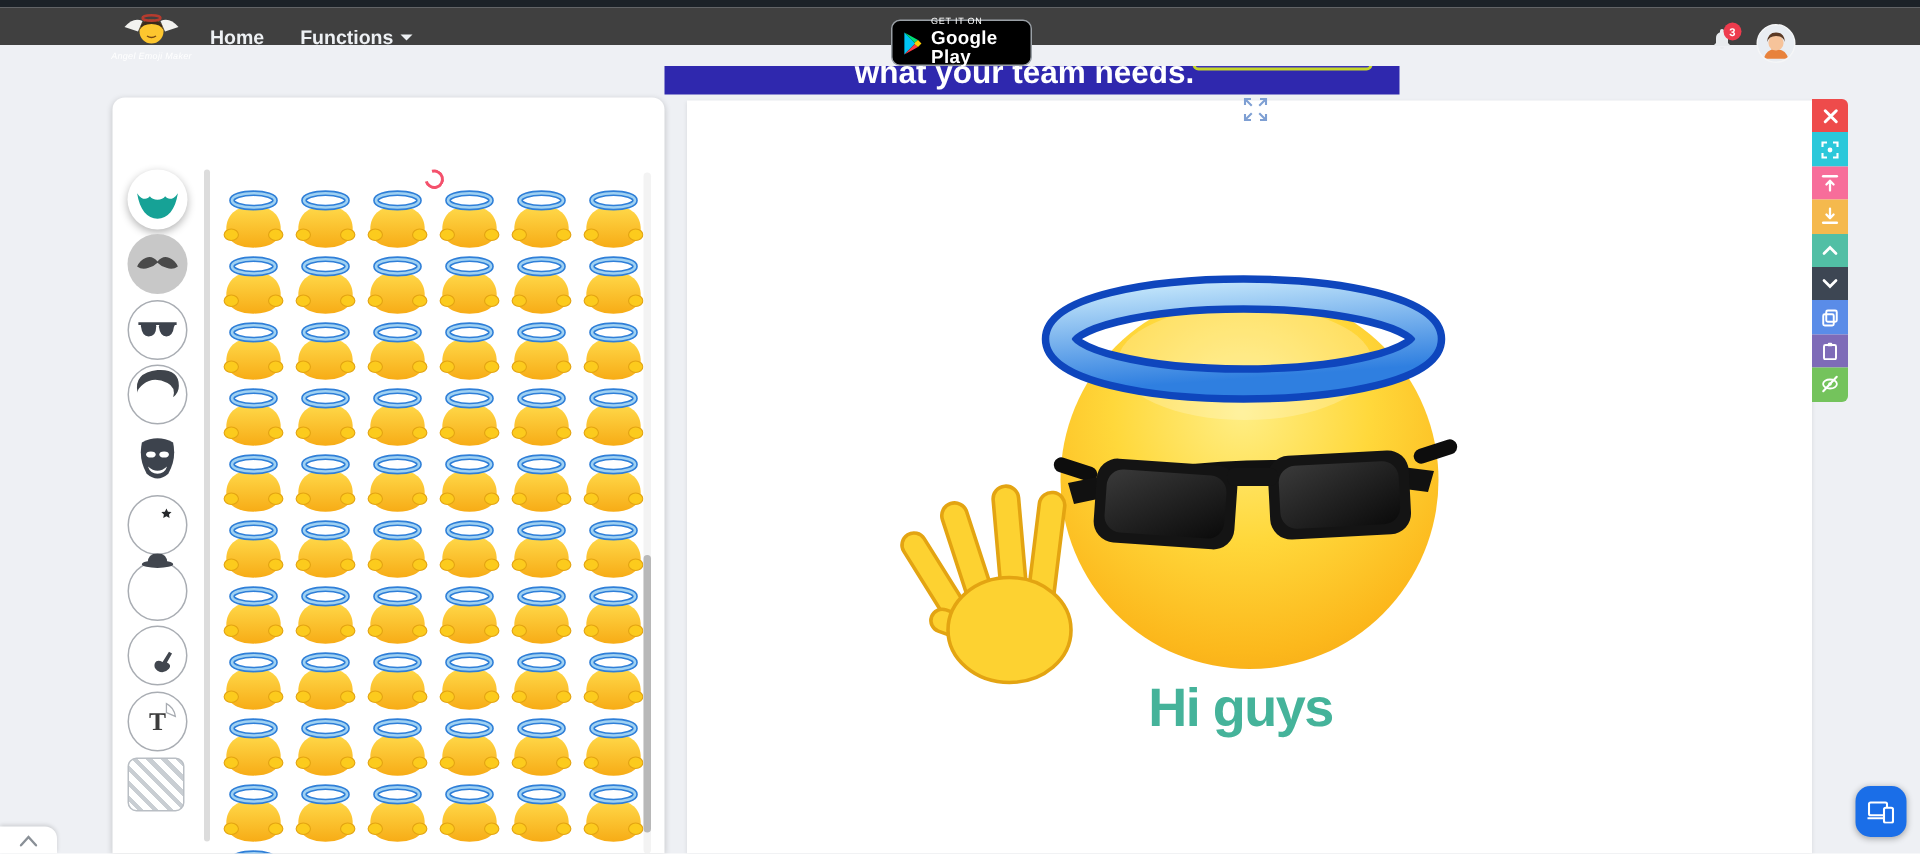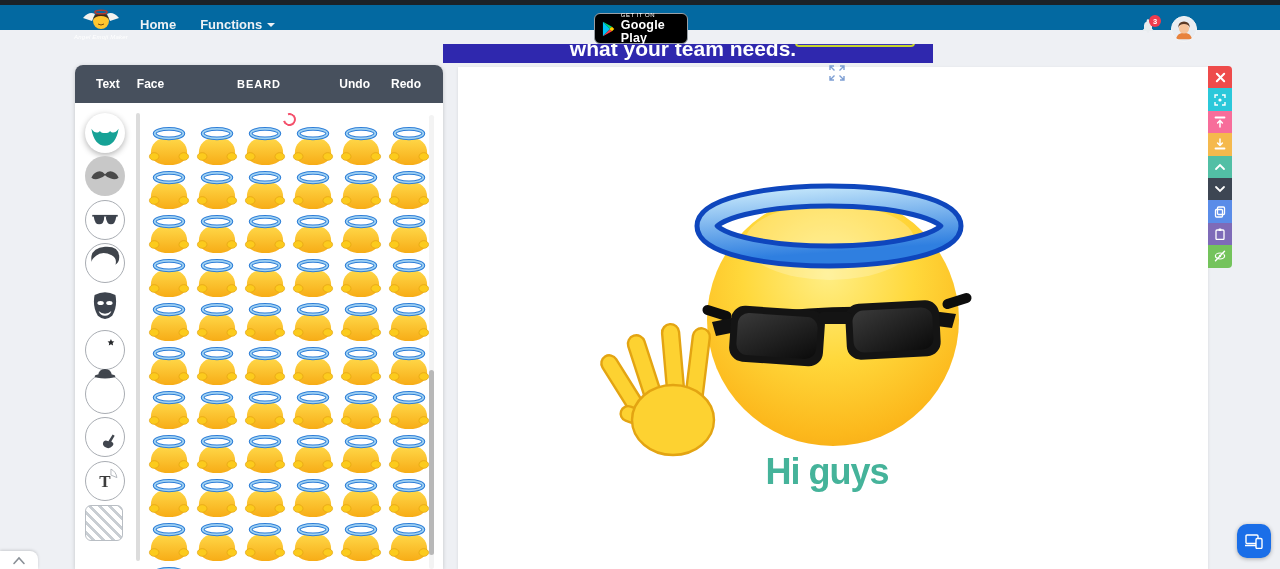--- a/index.html
+++ b/index.html
@@ -2,21 +2,21 @@
 <html><head>
 <meta charset="utf-8">
 <style>
   * { margin:0; padding:0; box-sizing:border-box; }
   html,body { width:1280px; height:569px; overflow:hidden; }
   body { font-family:"Liberation Sans", sans-serif; background:#eef0f4; position:relative; }
   .abs { position:absolute; }
 
   
   #topstrip { left:0; top:0; width:1280px; height:5px; background:#1c2228; }
-  #navbar { left:0; top:5px; width:1280px; height:25px; background:#0369a1; display:flex; align-items:center; }
+  #navbar { left:0; top:5px; width:1280px; height:25px; background:#404040; display:flex; align-items:center; }
   #logo { position:absolute; left:68px; top:2px; width:66px; height:40px; cursor:pointer; text-align:center; }
   #logo .brand-text { display:block; font-size:6px; color:#fff; font-style:italic; margin-top:-3px; letter-spacing:.2px; }
   .nav-links { position:absolute; left:140px; top:0; height:39px; display:flex; align-items:center; gap:24px; }
   .nav-link { color:#eef1f4; font-size:13px; font-weight:600; cursor:pointer; display:flex; align-items:center; gap:5px; }
   .caret-down { width:0; height:0; border-left:4px solid transparent; border-right:4px solid transparent; border-top:4px solid #eef1f4; }
   #play-badge { left:594px; top:8px; width:94px; height:31px; background:#000; border:1px solid #9aa0a6; border-radius:6px; display:flex; align-items:center; padding:0 7px; gap:6px; cursor:pointer; }
   #play-badge .pb-l1 { font-size:6px; color:#fff; letter-spacing:.5px; line-height:7px; }
   #play-badge .pb-l2 { font-size:12.5px; color:#fff; font-weight:600; line-height:13px; letter-spacing:.2px; }
   #bell-wrap { left:1140px; top:13px; width:22px; height:22px; cursor:pointer; }
   #bell-badge { position:absolute; left:9px; top:-3px; min-width:12px; height:12px; background:#ee3b4d; border-radius:7px; color:#fff; font-size:7.5px; font-weight:700; display:flex; align-items:center; justify-content:center; }
@@ -146,27 +146,20 @@
     </svg>
   </div>
 </div>
 
 <div id="ad-banner" class="abs">
   <span class="ad-text">what your team needs.</span>
   <div class="ad-btn"></div>
 </div>
 
 <div id="panel" class="abs">
-  <div id="panel-header">
-    <span id="tab-text" class="ph-tab">Text</span>
-    <span id="tab-face" class="ph-tab">Face</span>
-    <span id="cat-title">BEARD</span>
-    <span id="undo-btn" class="ph-tab">Undo</span>
-    <span id="redo-btn" class="ph-tab">Redo</span>
-  </div>
 
   <div class="cat selected" style="top:48px">
     <svg width="34" height="34" viewBox="0 0 40 40">
       <path d="M4 15 C6 28 12 35 20 35 C28 35 34 28 36 15 C32 21 28 20 26 17.5 C24 21 16 21 14 17.5 C12 20 8 21 4 15 Z" fill="#16a296"></path>
     </svg>
   </div>
   <div class="cat filled" style="top:91px">
     <svg width="34" height="34" viewBox="0 0 40 40">
       <path d="M20 18 q-4 -5 -9 -3 q-5 2 -7 7 q4 3 9 1 q4 -1 7 -4 q3 3 7 4 q5 2 9 -1 q-2 -5 -7 -7 q-5 -2 -9 3 z" fill="#4a4a4a"></path>
     </svg>

